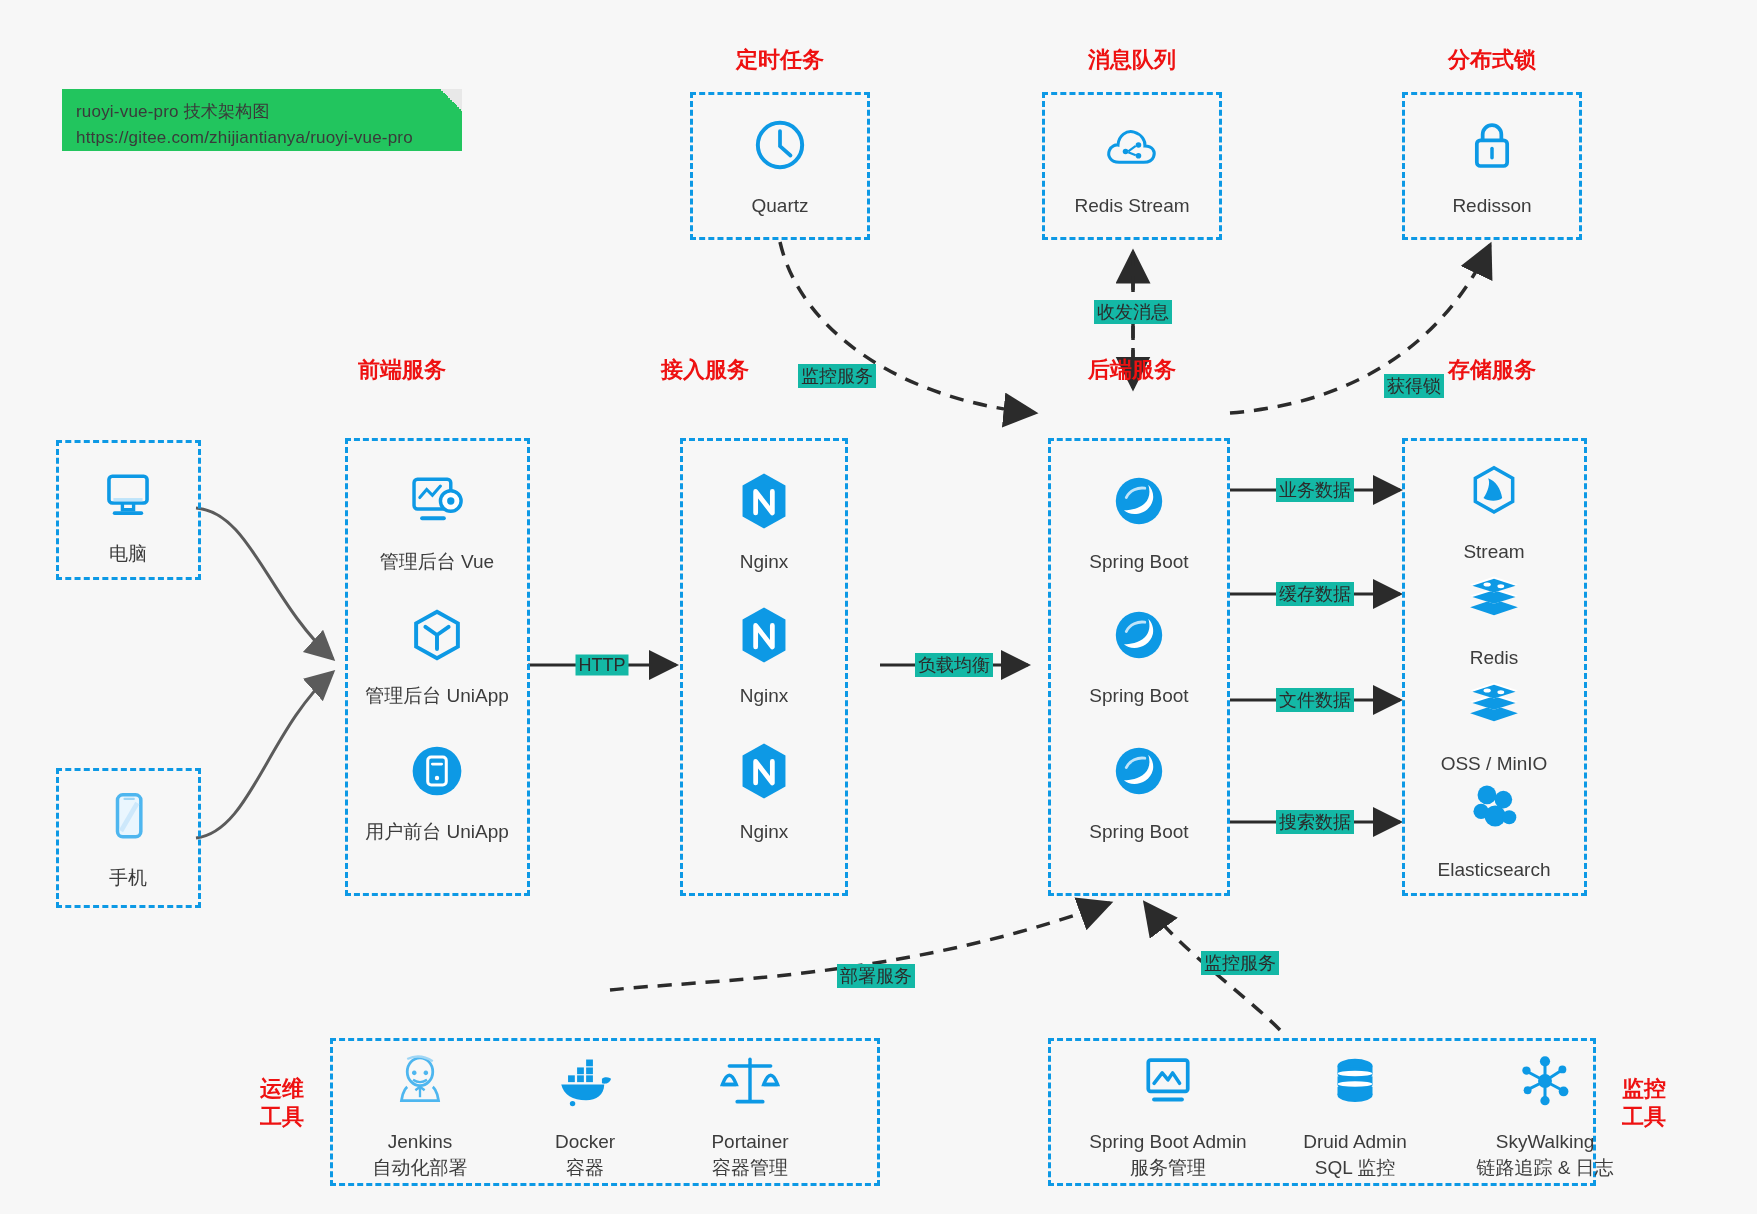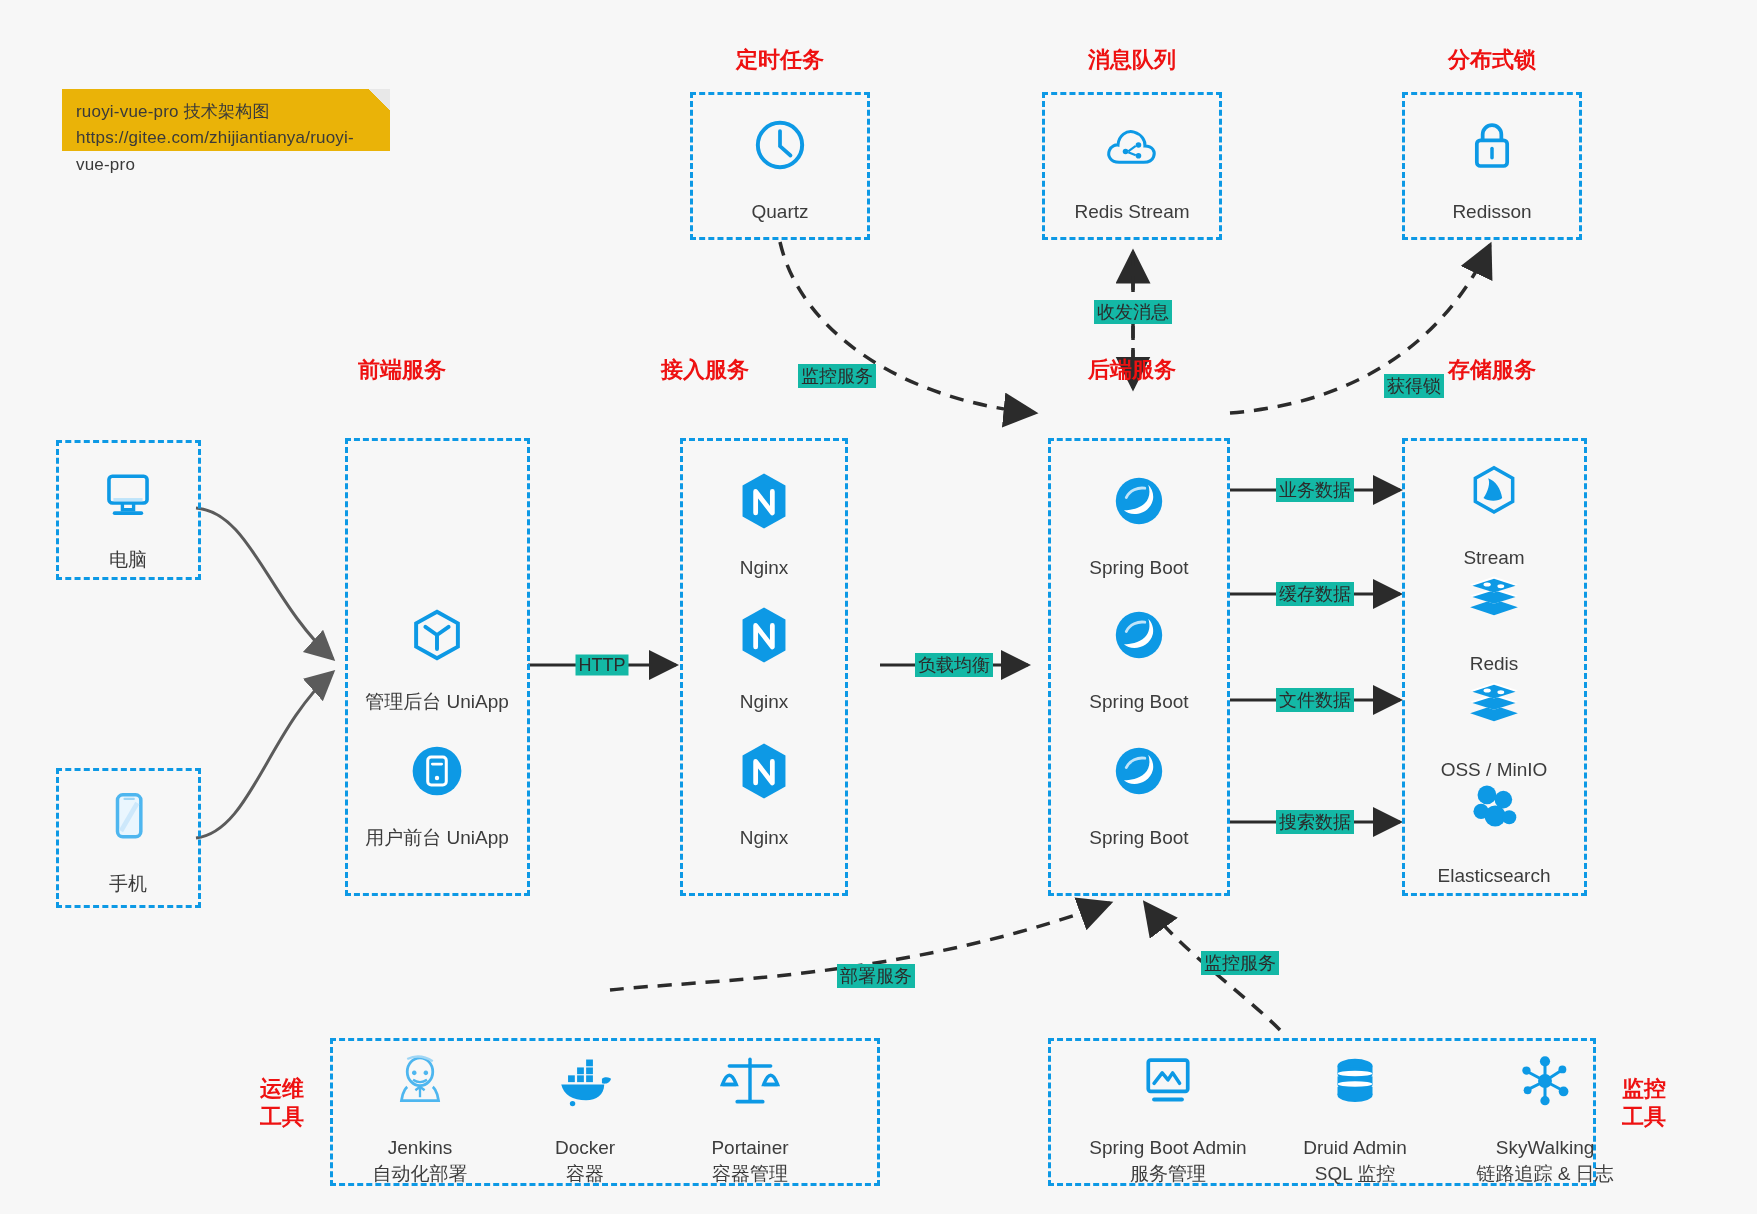--- a/index.html
+++ b/index.html
@@ -8,22 +8,22 @@
     background: #f7f7f7;
     font-family: "Liberation Sans", sans-serif;
     position: relative;
     overflow: hidden;
   }
   #canvas { position: absolute; inset: 0; }
 
   svg.edges { position: absolute; left: 0; top: 0; width: 1757px; height: 1214px; pointer-events: none; }
 
   .note {
-    position: absolute; left: 62px; top: 89px; width: 328px; height: 62px;
-    background: #eab308; padding: 10px 14px;
+    position: absolute; left: 62px; top: 89px; width: 400px; height: 62px;
+    background: #22c55e; padding: 10px 14px;
     font-size: 17px; color: #3a3a3a; line-height: 1.55;
     letter-spacing: .2px;
   }
   .note .fold {
     position: absolute; right: 0; top: 0; width: 22px; height: 22px;
     background: linear-gradient(225deg, #e8e8e8 0 50%, transparent 50%);
   }
 
   .group {
     position: absolute;
@@ -39,21 +39,21 @@
   .sec-title.vert { line-height: 1.25; }
 
   .node {
     position: absolute;
     display: flex; flex-direction: column;
     align-items: center; justify-content: flex-start;
     width: 160px;
   }
   .node .ico { height: 62px; display: flex; align-items: center; justify-content: center; }
   .node .cap {
-    margin-top: 24px; font-size: 19px; color: #3c3c3c;
+    margin-top: 18px; font-size: 19px; color: #3c3c3c;
     text-align: center; white-space: nowrap; line-height: 1.3;
   }
   .node .cap2 { font-size: 19px; color: #3c3c3c; white-space: nowrap; line-height: 1.35; }
 
   .elabel {
     position: absolute;
     background: #14b8a6;
     font-size: 18px; color: #2b2b2b;
     padding: 0 3px; white-space: nowrap;
     transform: translate(-50%, -50%);
@@ -175,20 +175,32 @@
         <rect x="10" y="5" width="20" height="36" rx="4.5" fill="#eaf6fe" stroke="#4eb6ef" stroke-width="3"></rect>
         <path d="M13 36 L27 12" stroke="#cde8fb" stroke-width="4"></path>
         <path d="M16 8.5 h8" stroke="#9fd6f5" stroke-width="1.8" stroke-linecap="round"></path>
       </svg>
     </div>
     <div class="cap">手机</div>
   </div>
 
   <div class="sec-title" style="left:312px;top:355px;width:180px">前端服务</div>
   <div class="group" style="left:345px;top:438px;width:185px;height:458px"></div>
+  <div class="node" style="left:357px;top:470px">
+    <div class="ico">
+      <svg width="62" height="58" viewBox="0 0 54 50">
+        <rect x="7" y="6" width="32" height="26" rx="3" fill="none" stroke="#0d99e5" stroke-width="3"></rect>
+        <path d="M12 22 l6 -7 l5 5 l7 -8" fill="none" stroke="#0d99e5" stroke-width="2.6" stroke-linecap="round"></path>
+        <path d="M14 40 h19" stroke="#0d99e5" stroke-width="3.4" stroke-linecap="round"></path>
+        <circle cx="39" cy="25" r="9" fill="#ffffff" stroke="#0d99e5" stroke-width="3"></circle>
+        <circle cx="39" cy="25" r="3.2" fill="#0d99e5"></circle>
+      </svg>
+    </div>
+    <div class="cap">管理后台 Vue</div>
+  </div>
   <div class="node" style="left:357px;top:604px">
     <div class="ico">
       <svg width="58" height="58" viewBox="0 0 50 50">
         <path d="M25 5 L43 15 V35 L25 45 L7 35 V15 Z" fill="none" stroke="#0d99e5" stroke-width="3.4"></path>
         <path d="M25 25 V37 M25 25 L15 18 M25 25 L35 18" fill="none" stroke="#0d99e5" stroke-width="3.4" stroke-linecap="round"></path>
       </svg>
     </div>
     <div class="cap">管理后台 UniApp</div>
   </div>
   <div class="node" style="left:357px;top:740px">

